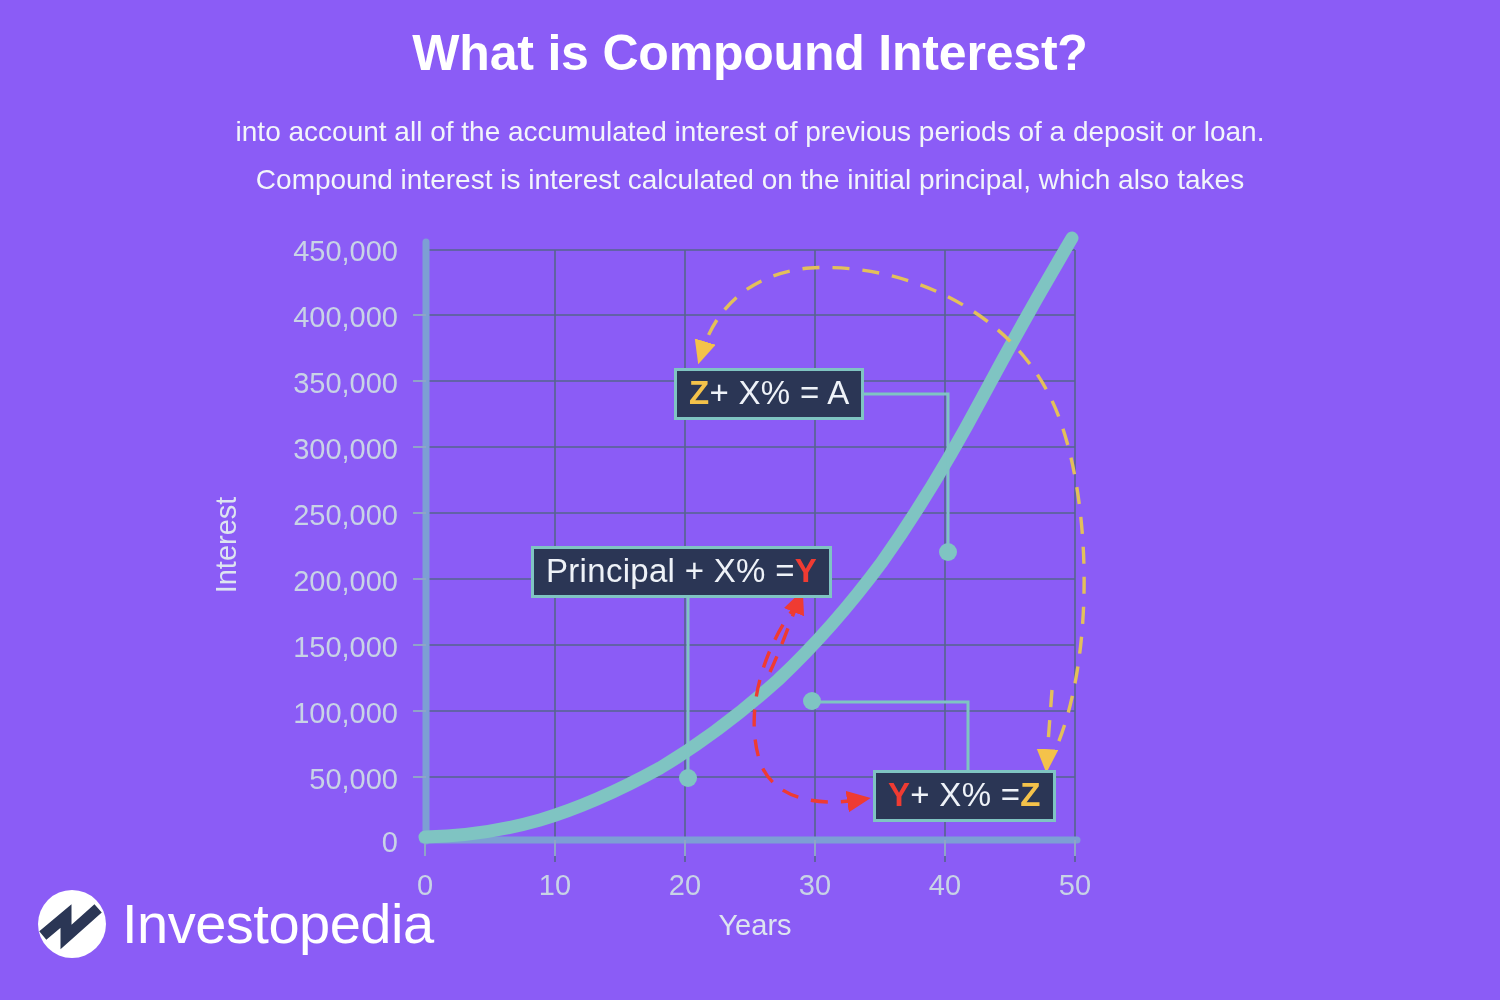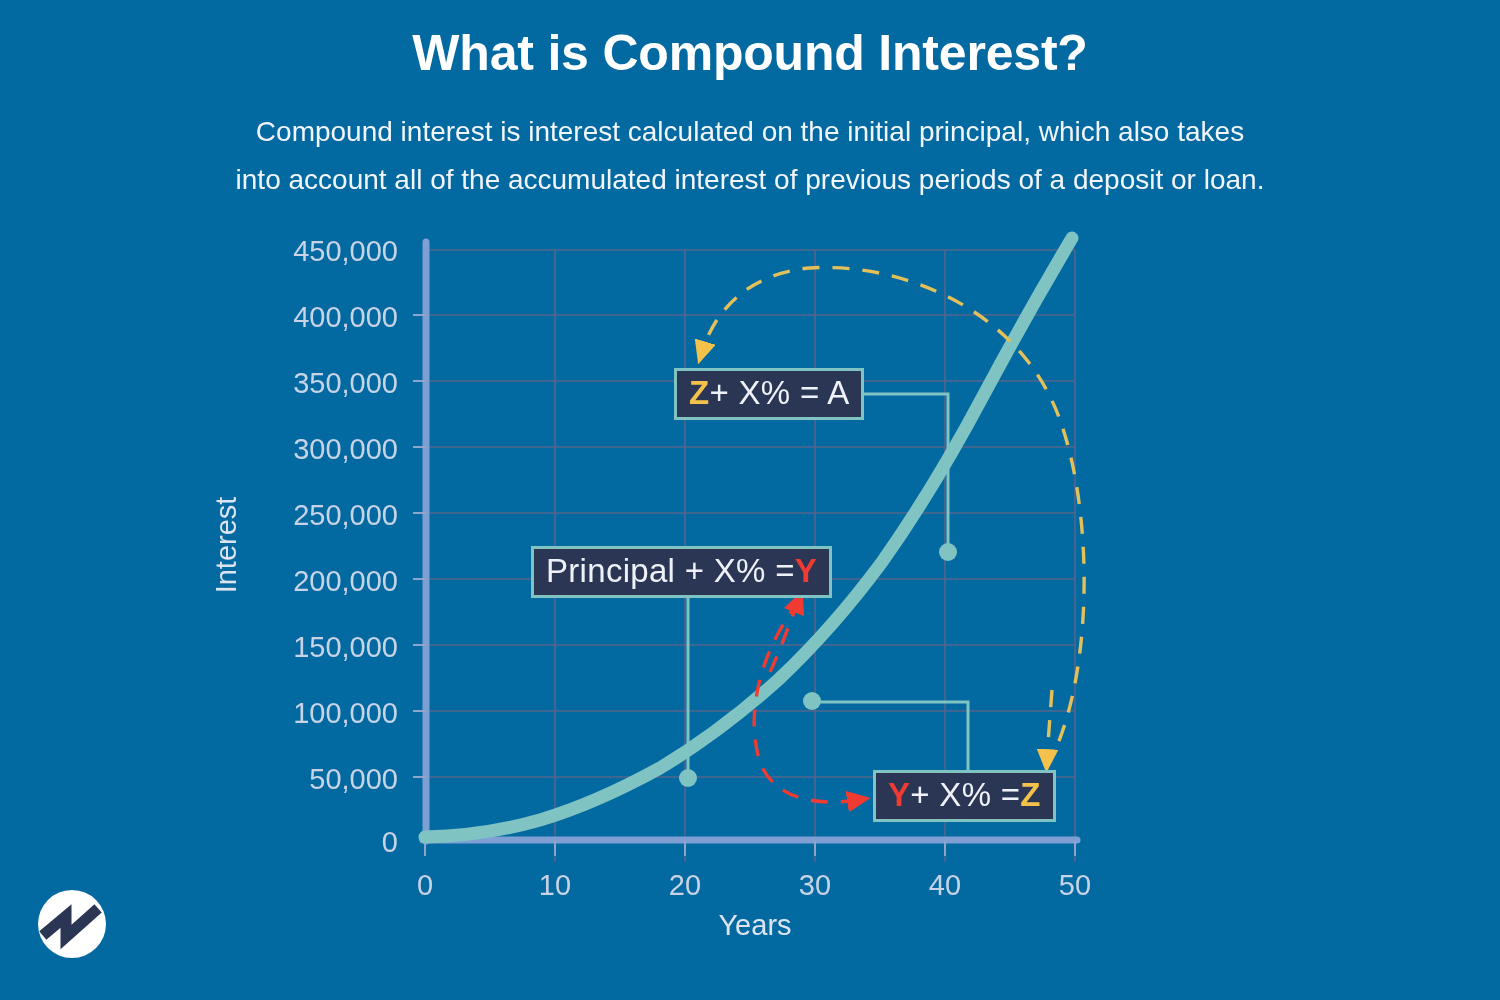--- a/index.html
+++ b/index.html
@@ -13,21 +13,21 @@
     overflow: hidden;
     font-family: "Liberation Sans", sans-serif;
     color: #eef2f8;
     position: relative;
   }
   #stage {
     position: absolute;
     left: 0; top: 0;
     width: 1500px;
     height: 1000px;
-    background: #0369a1;
+    background: #8b5cf6;
   }
   
   .title {
     position: absolute;
     left: 0; top: 24px;
     width: 1500px;
     text-align: center;
     font-size: 50px;
     font-weight: bold;
     letter-spacing: -0.2px;
@@ -95,22 +95,22 @@
   }
 </style>
 </head>
 <body>
 
 <div id="stage">
 
   <div class="title">What is Compound Interest?</div>
 
   <div class="subtitle">
+    <div>into account all of the accumulated interest of previous periods of a deposit or loan.</div>
     <div>Compound interest is interest calculated on the initial principal, which also takes</div>
-    <div>into account all of the accumulated interest of previous periods of a deposit or loan.</div>
   </div>
 
   <svg id="chart-svg" width="1500" height="1000">
     <defs>
       <marker id="arrow-gold" markerWidth="7" markerHeight="7" refX="3.2" refY="3.2" orient="auto">
         <path d="M0,0 L7,3.2 L0,6.4 z" fill="#f4c24a"></path>
       </marker>
       <marker id="arrow-red" markerWidth="7" markerHeight="7" refX="3.2" refY="3.2" orient="auto">
         <path d="M0,0 L7,3.2 L0,6.4 z" fill="#ef3b32"></path>
       </marker>
@@ -222,15 +222,16 @@
     <span class="red">Y</span>
       <span> + X% = </span>
       <span class="gold">Z</span>
   </div>
 
   <div id="logo">
     <svg id="logo-mark" width="72" height="72" viewBox="0 0 72 72">
       <circle cx="36" cy="36" r="34" fill="#ffffff"></circle>
       <path d="M11,44 L30,28 L30,49 L58,24" fill="none" stroke="#2b3655" stroke-width="11" stroke-linecap="square" stroke-linejoin="miter"></path>
     </svg>
+    <div id="logo-text">Investopedia</div>
   </div>
 
 </div>
 
 </body></html>

